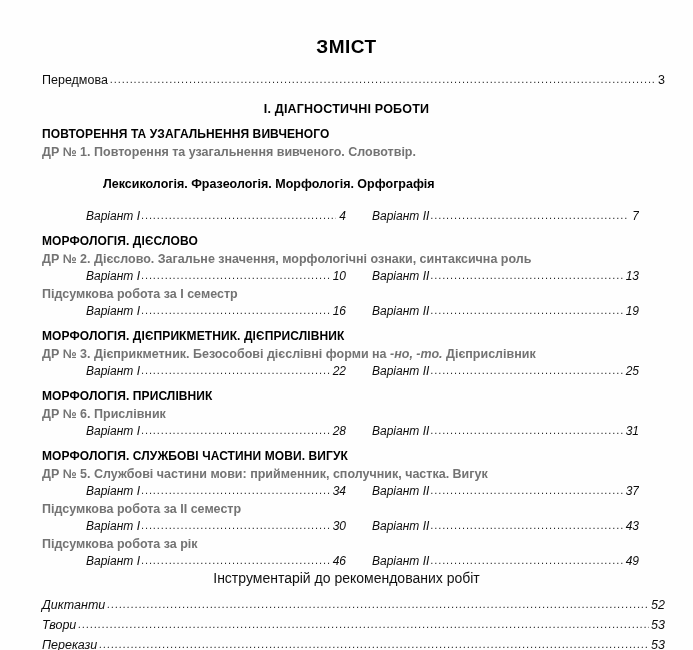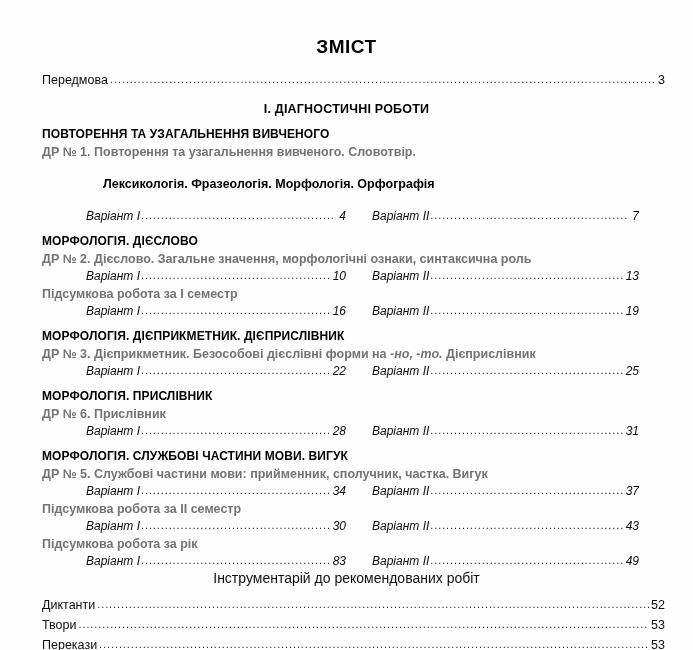--- a/index.html
+++ b/index.html
@@ -164,20 +164,21 @@
   }
 
   .preface-row {
     padding-top: 14px;
   }
   .tail-list {
     padding-top: 8px;
   }
   .tail-list .simple-row {
     padding-top: 3px;
+    font-style: italic;
   }
 </style>
 </head>
 <body>
 
 <div class="page">
 
   <h1 class="doc-title">ЗМІСТ</h1>
 
   <div class="simple-row preface-row">
@@ -284,21 +285,21 @@
           <span class="v-label">Варіант ІІ</span>
           <span class="v-leader">..........................................................................................</span>
           <span class="v-page">43</span>
         </div>
       </div>
       <div class="entry-title"><span>Підсумкова робота за рік</span></div>
       <div class="variant-row">
         <div class="variant-col col-1">
           <span class="v-label">Варіант І</span>
           <span class="v-leader">..........................................................................................</span>
-          <span class="v-page">83</span>
+          <span class="v-page">46</span>
         </div>
         <div class="variant-col col-2">
           <span class="v-label">Варіант ІІ </span>
           <span class="v-leader">..........................................................................................</span>
           <span class="v-page">49</span>
         </div>
       </div>
     </div>
 
   <div class="part-subheader">Інструментарій до рекомендованих робіт</div>

